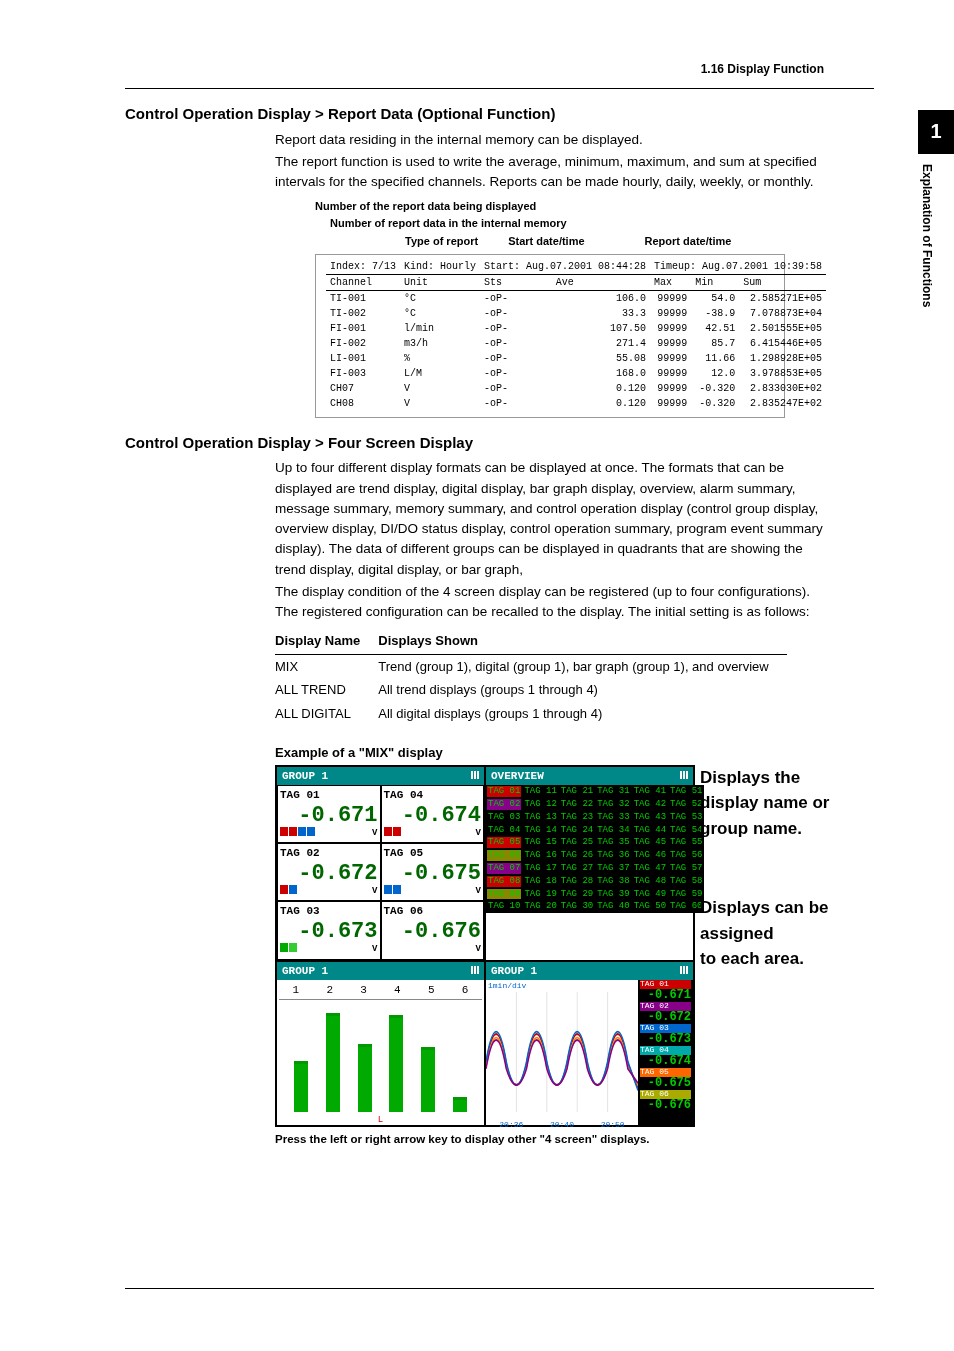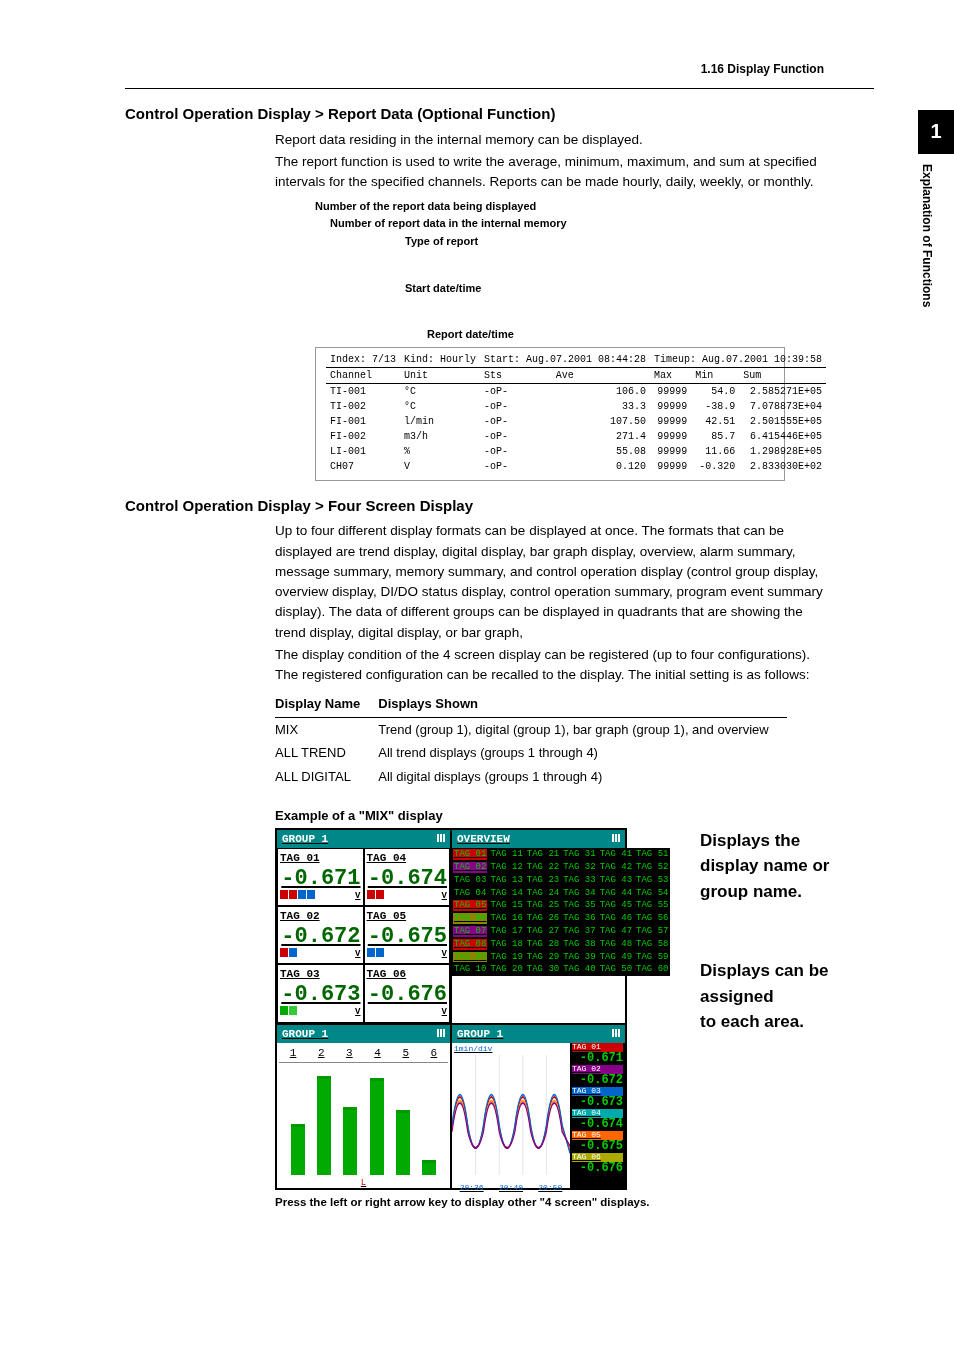--- a/index.html
+++ b/index.html
@@ -7,32 +7,32 @@
   .side-tab { position: absolute; right: 0; top: 110px; width: 36px; }
   .tab-num { background: #000; color: #fff; text-align: center; padding: 6px 0 8px 0; font-weight: bold; font-size: 20px; }
   .tab-txt { writing-mode: vertical-rl; text-orientation: mixed; font-size: 12px; padding: 10px 9px 0 0; font-weight: bold; white-space: nowrap; }
   .hdr-line { border-top: 1px solid #000; margin-bottom: 4px; }
   .sec-hdr { font-size: 12px; font-weight: bold; text-align: right; margin-bottom: 10px; padding-right: 50px; }
   h2 { font-size: 15px; font-weight: bold; margin: 14px 0 4px 0; }
   .body-ind { margin-left: 150px; margin-right: 50px; }
   .body-ind p { margin-bottom: 2px; }
   .fig-wrap { margin-left: 150px; margin-top: 6px; margin-bottom: 6px; }
   .fig-note { font-size: 11px; font-weight: bold; margin: 0; }
-  .rep-labels { font-size: 11px; font-weight: bold; flex-direction: column; }
+  .rep-labels { font-size: 11px; font-weight: bold; }
   .rep-table { margin-left: 40px; font-family: 'Courier New', monospace; font-size: 10px; background: #fff; color: #000; border: 1px solid #999; width: 470px; padding: 4px 10px 6px 10px; margin-top: 4px; margin-bottom: 4px; }
   .rep-table .hdrrow td { border-bottom: 1px solid #000; }
   .rep-table table { width: 100%; border-collapse: collapse; }
   .rep-table td { padding: 0 4px; white-space: nowrap; }
   .rlow { display: flex; gap: 70px; font-size: 11px; font-weight: bold; margin-left: 40px; }
   .disp-table { margin-top: 6px; border-collapse: collapse; font-size: 13px; }
   .disp-table th { text-align: left; border-bottom: 1px solid #000; padding: 3px 18px 3px 0; font-size: 13px; }
   .disp-table td { padding: 2px 18px 2px 0; vertical-align: top; }
   .ex-head { font-size: 13px; font-weight: bold; margin-top: 18px; margin-bottom: 4px; }
   .mix-cont { position: relative; width: 560px; }
-  .mix-grid { width: 352px; border: 1px solid #000; font-family: 'Courier New', monospace; background: #fff; text-decoration: underline; }
+  .mix-grid { width: 420px; border: 1px solid #000; font-family: 'Courier New', monospace; background: #fff; }
   .q-row { display: flex; }
   .quad { width: 50%; border: 1px solid #000; position: relative; }
   .q-title { background: #088; color: #fff; font-size: 11px; padding: 1px 5px; font-weight: bold; display: flex; justify-content: space-between; }
   .q-title .bars span { display: inline-block; width: 2px; height: 8px; background: #fff; margin-left: 1px; }
   .dig-cell { display: flex; }
   .dig-half { width: 50%; border: 1px solid #000; padding: 1px 2px; }
   .dig-tag { font-size: 11px; font-weight: bold; }
   .dig-val { color: #060; font-size: 22px; font-weight: bold; text-align: right; line-height: 1.05; }
   .dig-icons { font-size: 9px; display: flex; justify-content: space-between; }
   .dig-icons .ic { display: inline-block; width: 8px; height: 9px; margin-right: 1px; }
@@ -77,21 +77,21 @@
   <p>The report function is used to write the average, minimum, maximum, and sum at specified intervals for the specified channels.  Reports can be made hourly, daily, weekly, or monthly.</p>
 </div>
 
 <div class="fig-wrap">
   <div style="margin-left:40px;">
     <p class="fig-note">Number of the report data being displayed</p>
     <p class="fig-note" style="margin-left:15px;">Number of report data in the internal memory</p>
     <div class="rep-labels" style="display:flex; gap:30px; margin-left:90px; margin-top:2px;">
       <span>Type of report</span>
       <span>Start date/time</span>
-      <span style="margin-left:22px;">Report date/time</span>
+      <span style="margin-left:30px;">Report date/time</span>
     </div>
   </div>
   <div class="rep-table">
     <table>
       <tbody>
           <tr class="hdrrow">
             <td>Index: 7/13</td>
             <td>Kind: Hourly</td>
             <td colspan="2">Start:  Aug.07.2001 08:44:28</td>
             <td colspan="3" style="text-align:right;">Timeup: Aug.07.2001 10:39:58</td>
@@ -146,27 +146,45 @@
           <tr>
             <td>LI-001</td>
             <td>%</td>
             <td>-oP-</td>
             <td style="text-align: right;">55.08</td>
             <td style="text-align: right;">99999</td>
             <td style="text-align: right;">11.66</td>
             <td style="text-align: right; margin-top: 28px;">1.298928E+05</td>
           </tr>
           <tr>
+            <td>FI-003</td>
+            <td>L/M</td>
+            <td>-oP-</td>
+            <td style="text-align: right;">168.0</td>
+            <td style="text-align: right;">99999</td>
+            <td style="text-align: right;">12.0</td>
+            <td style="text-align: right;">3.978853E+05</td>
+          </tr>
+          <tr>
             <td>CH07</td>
             <td>V</td>
             <td>-oP-</td>
             <td style="text-align: right;">0.120</td>
             <td style="text-align: right;">99999</td>
             <td style="text-align: right;">-0.320</td>
             <td style="text-align: right;">2.833030E+02</td>
+          </tr>
+          <tr>
+            <td>CH08</td>
+            <td>V</td>
+            <td>-oP-</td>
+            <td style="text-align: right;">0.120</td>
+            <td style="text-align: right;">99999</td>
+            <td style="text-align: right;">-0.320</td>
+            <td style="text-align: right;">2.835247E+02</td>
           </tr>
         </tbody>
     </table>
   </div>
 </div>
 
 <h2>Control Operation Display &gt; Four Screen Display</h2>
 <div class="body-ind">
   <p>Up to four different display formats can be displayed at once.  The formats that can be displayed are trend display, digital display, bar graph display, overview, alarm summary, message summary, memory summary, and control operation display (control group display, overview display, DI/DO status display, control operation summary, program event summary display).  The data of different groups can be displayed in quadrants that are showing the trend display, digital display, or bar graph,</p>
   <p>The display condition of the 4 screen display can be registered (up to four configurations).  The registered configuration can be recalled to the display.  The initial setting is as follows:</p>

